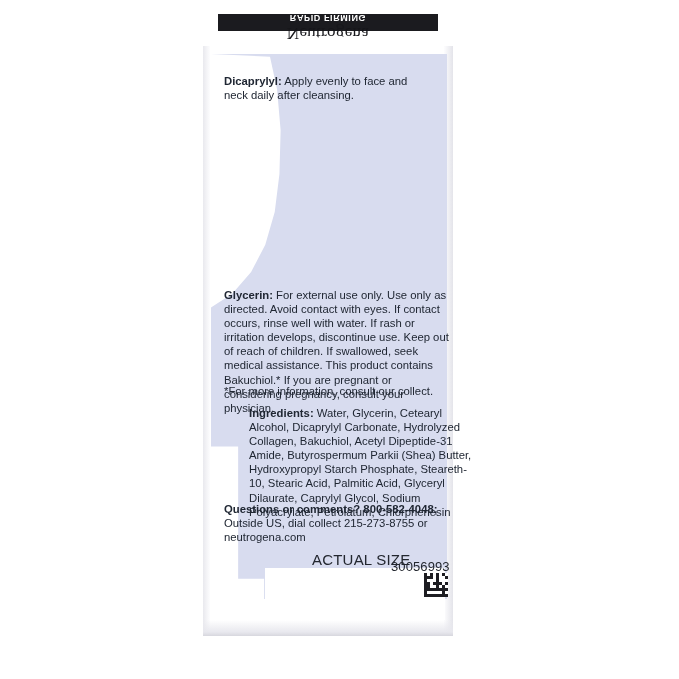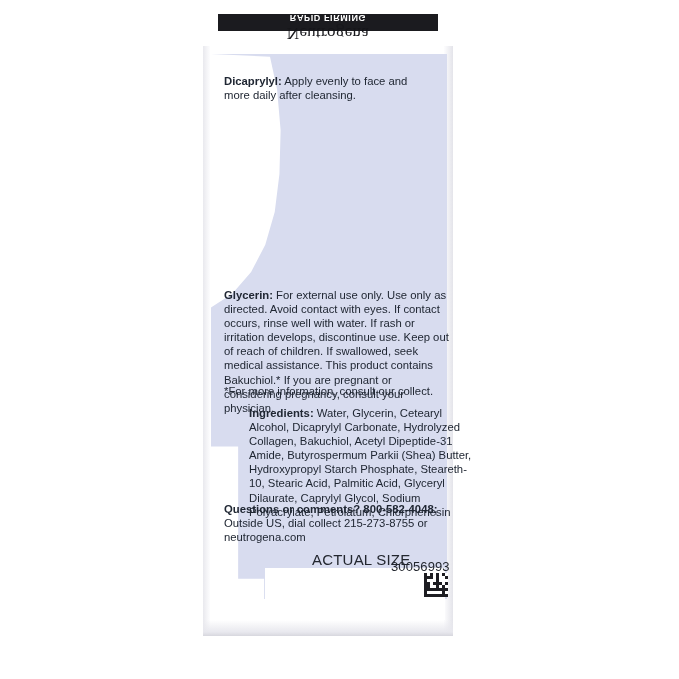--- a/index.html
+++ b/index.html
@@ -220,21 +220,21 @@
       <div class="brand-name">Neutrogena</div>
       <div class="brand-sub">RAPID FIRMING</div>
     </div>
   </div>
 
   <div class="flap"></div>
 
   <div class="copy">
 
     <div class="blk directions">
-      <b>Dicaprylyl:</b><span> Apply evenly to face and more daily after cleansing.</span>
+      <b>Dicaprylyl:</b><span> Apply evenly to face and neck daily after cleansing.</span>
     </div>
 
     <div class="blk caution">
       <b>Glycerin:</b><span> For external use only. Use only as directed. Avoid contact with eyes. If contact occurs, rinse well with water. If rash or irritation develops, discontinue use. Keep out of reach of children. If swallowed, seek medical assistance. This product contains Bakuchiol.* If you are pregnant or considering pregnancy, consult your physician.</span>
     </div>
 
     <div class="blk footnote">*For more information, consult our collect.</div>
 
     <div class="blk ingredients">
       <b>Ingredients:</b><span> Water, Glycerin, Cetearyl Alcohol, Dicaprylyl Carbonate, Hydrolyzed Collagen, Bakuchiol, Acetyl Dipeptide-31 Amide, Butyrospermum Parkii (Shea) Butter, Hydroxypropyl Starch Phosphate, Steareth-10, Stearic Acid, Palmitic Acid, Glyceryl Dilaurate, Caprylyl Glycol, Sodium Polyacrylate, Petrolatum, Chlorphenesin</span>

